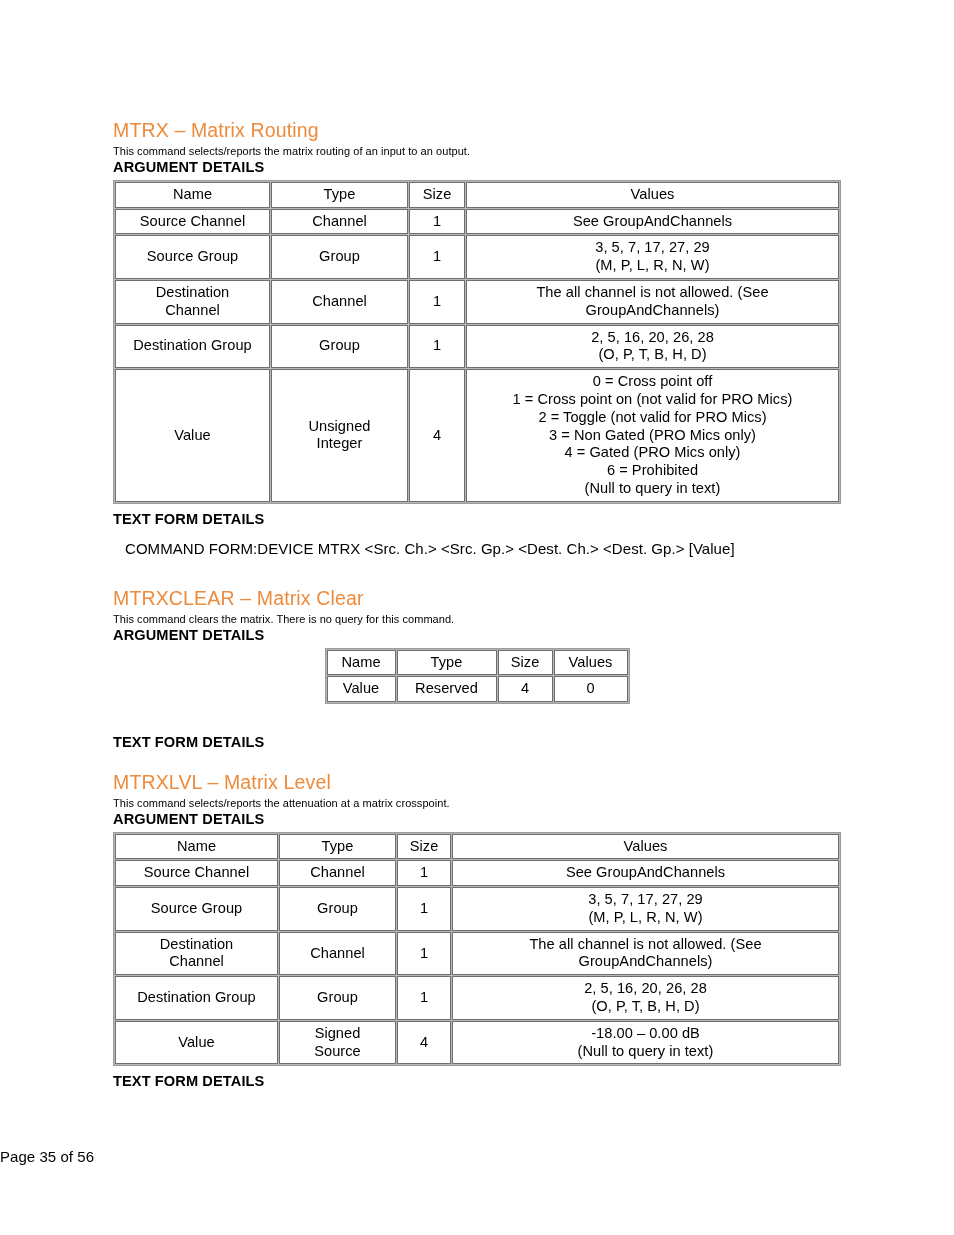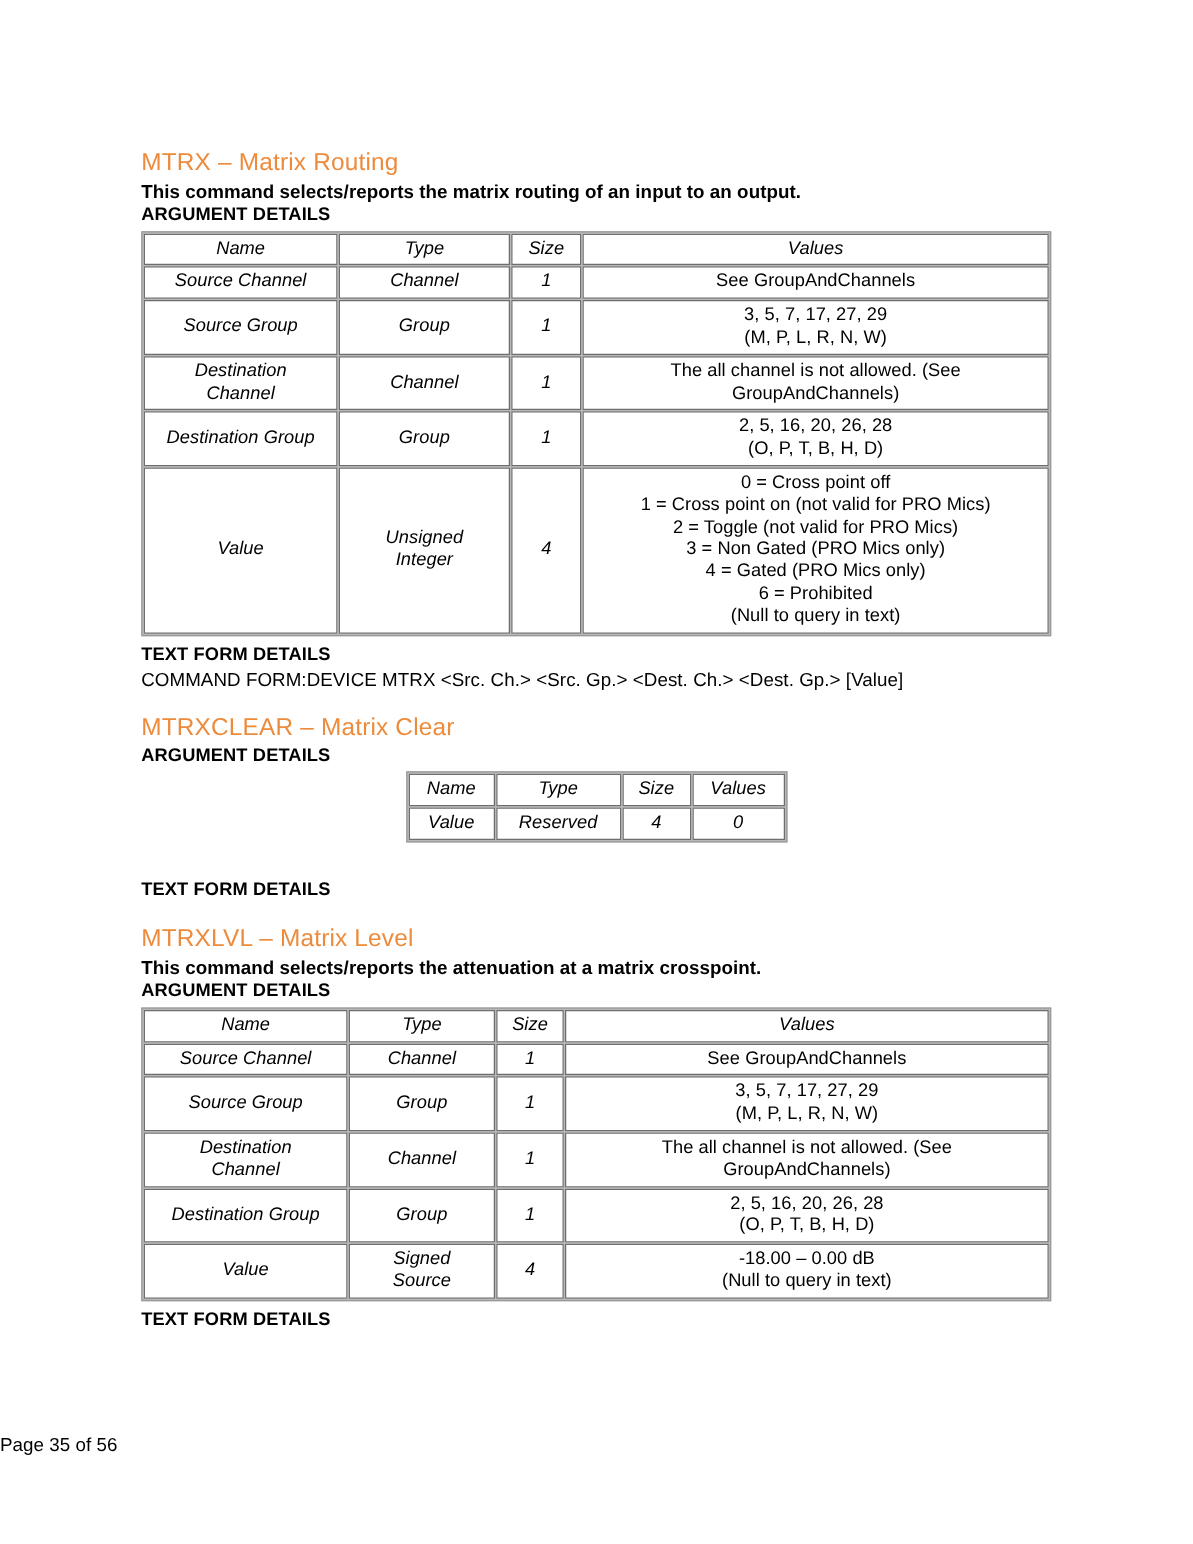--- a/index.html
+++ b/index.html
@@ -26,37 +26,37 @@
   h2.cmd-heading {
     font-family: "Liberation Sans Narrow", "Liberation Sans", sans-serif;
     font-size: 19.5px;
     font-weight: 400;
     color: #ED8B3C;
     margin: 0 0 3px 0;
     line-height: 1.12;
     letter-spacing: 0.15px;
   }
   p.cmd-desc {
-    font-size: 15px;
-    font-weight: 700;
+    font-size: 11px;
+    font-weight: 400;
     margin: 0 0 1px 0;
     line-height: 1.22;
     letter-spacing: 0.05px;
   }
   .section-label {
     font-size: 14.6px;
     font-weight: bold;
     margin: 0 0 3px 0;
     line-height: 1.2;
     letter-spacing: 0.1px;
   }
   .form-line {
     font-size: 15px;
     font-weight: 400;
-    margin: 0;
+    margin: 12px;
     line-height: 1.25;
     letter-spacing: 0.05px;
   }
   .gap-after-form { height: 17px; }
   .gap-after-table { height: 7px; }
   .gap-after-small-table { height: 30px; }
 
   
   table.arg {
     border-collapse: separate;
@@ -73,21 +73,21 @@
     margin: 0 auto;
   }
   table.arg td {
     background: #ffffff;
     border: 1px solid #6e6e6e;
     padding: 3px 4px;
     vertical-align: middle;
     line-height: 1.22;
     letter-spacing: 0.05px;
   }
-  td.c { text-align: center; font-style: italic; }
+  td.c { text-align: center; }
   td.l { text-align: center; padding-left: 9px; }
 
   
   .t1 col.c-name { width: 155px; }
   .t1 col.c-type { width: 137px; }
   .t1 col.c-size { width: 56px; }
 
   
   .t3 col.c-name { width: 163px; }
   .t3 col.c-type { width: 117px; }
@@ -183,20 +183,21 @@
 
     <div class="gap-after-table"></div>
     <div class="section-label">TEXT FORM DETAILS</div>
     <p class="form-line">COMMAND FORM:DEVICE MTRX &lt;Src. Ch.&gt; &lt;Src. Gp.&gt; &lt;Dest. Ch.&gt; &lt;Dest. Gp.&gt; [Value]</p>
   </section>
 
   <div class="gap-after-form"></div>
 
   <section>
     <h2 class="cmd-heading">MTRXCLEAR – Matrix Clear</h2>
+    <p class="cmd-desc">This command clears the matrix. There is no query for this command.</p>
     <div class="section-label">ARGUMENT DETAILS</div>
 
     <table class="arg small t2">
       <colgroup>
         <col class="c-name">
           <col class="c-type">
           <col class="c-size">
           <col class="c-value">
       </colgroup>
       <tbody>

